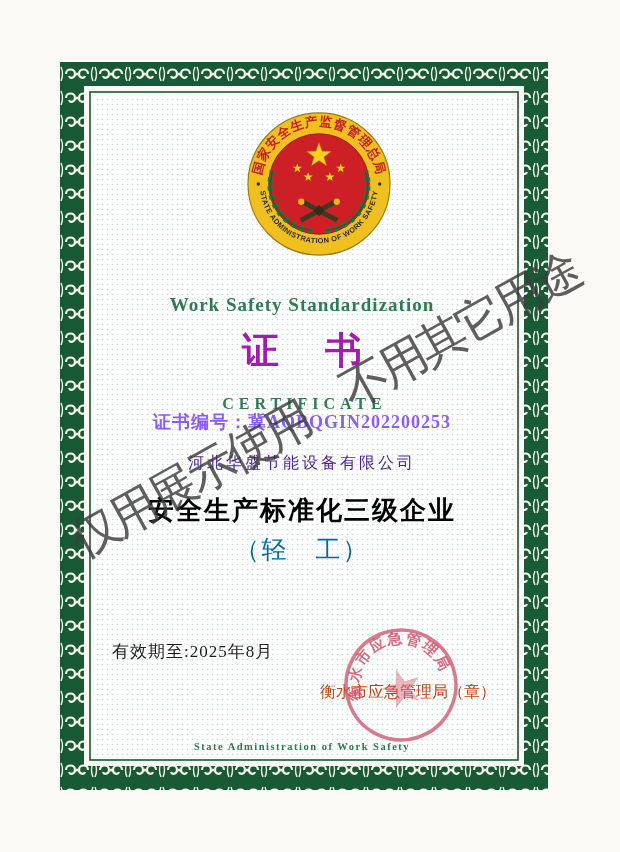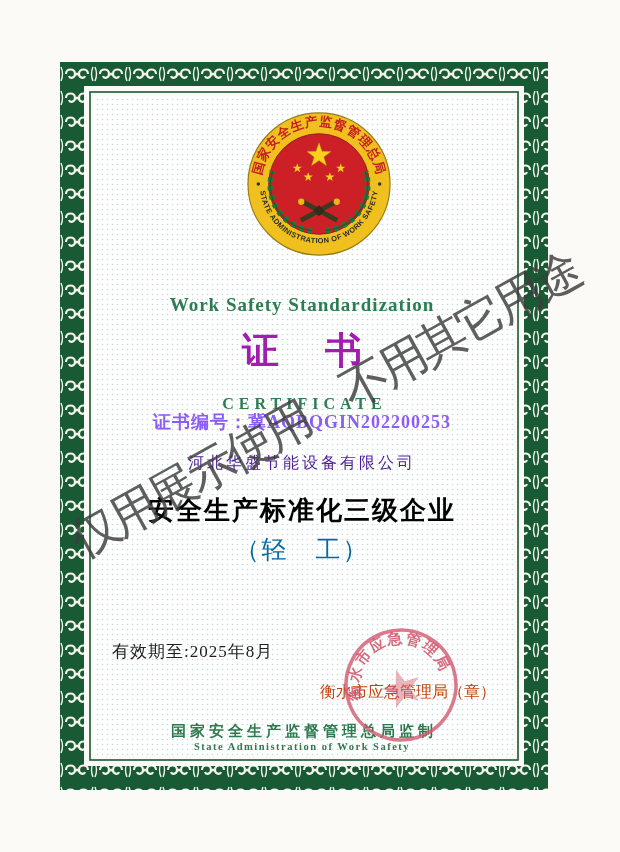--- a/index.html
+++ b/index.html
@@ -144,21 +144,20 @@
 
   <div class="abs centered title-en">Work Safety Standardization</div>
   <div class="abs centered cert-cn">证书</div>
   <div class="abs centered cert-en">CERTIFICATE</div>
   <div class="abs centered cert-no">证书编号：冀AQBQGIN202200253</div>
   <div class="abs centered company">河北华盛节能设备有限公司</div>
   <div class="abs centered grade">安全生产标准化三级企业</div>
   <div class="abs centered industry">（轻　工）</div>
   <div class="abs valid">有效期至:2025年8月</div>
   <div class="abs issuer">衡水市应急管理局（章）</div>
-  <div class="abs centered footer-cn">国家安全生产监督管理总局监制</div>
   <div class="abs centered footer-en">State Administration of Work Safety</div>
 
   <svg class="abs" style="left:340px;top:624px;" width="122" height="122" viewBox="0 0 120 120">
     <g transform="rotate(-18 60 60)">
       <circle cx="60" cy="60" r="54" fill="none" stroke="#d05a70" stroke-width="3.5" opacity="0.8"></circle>
       <polygon transform="translate(60,64)" fill="#d05a70" opacity="0.45" points="0,-20 4.7,-6.47 19.02,-6.18 7.6,2.47 11.76,16.18 0,8 -11.76,16.18 -7.6,2.47 -19.02,-6.18 -4.7,-6.47"></polygon>
       <defs>
         <path id="sealArc" d="M 19 60 A 41 41 0 1 1 101 60"></path>
       </defs>
       <text font-size="14.5" font-weight="bold" fill="#cf5168" opacity="0.85" font-family="'Liberation Serif','DejaVu Serif',serif" letter-spacing="2">

